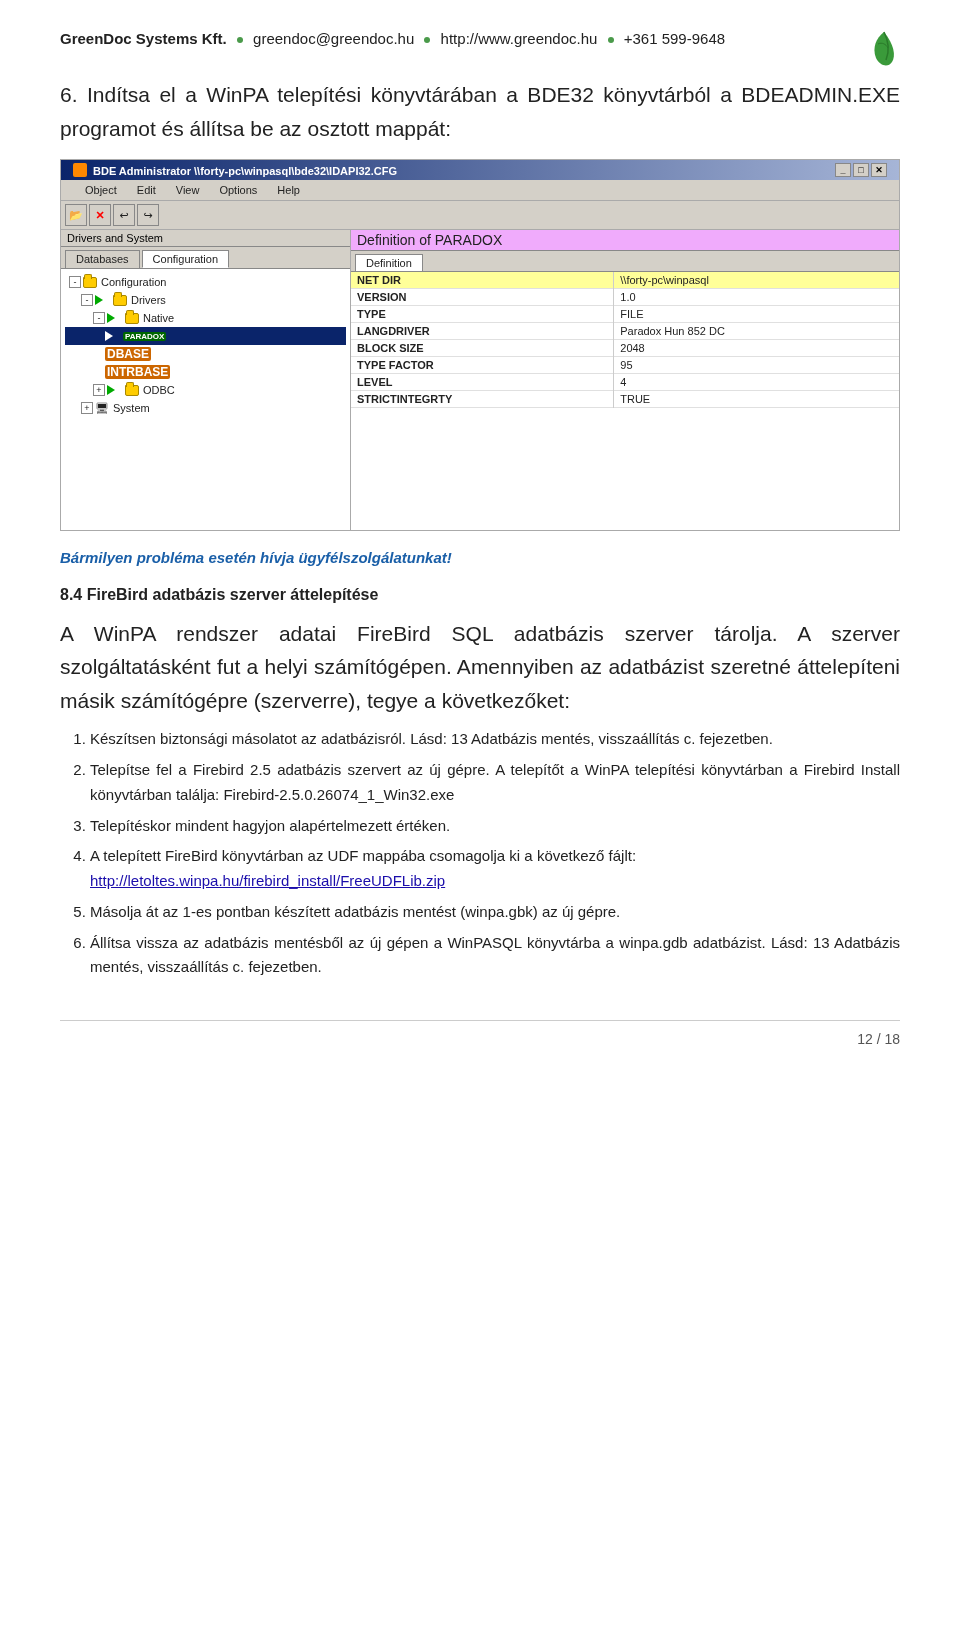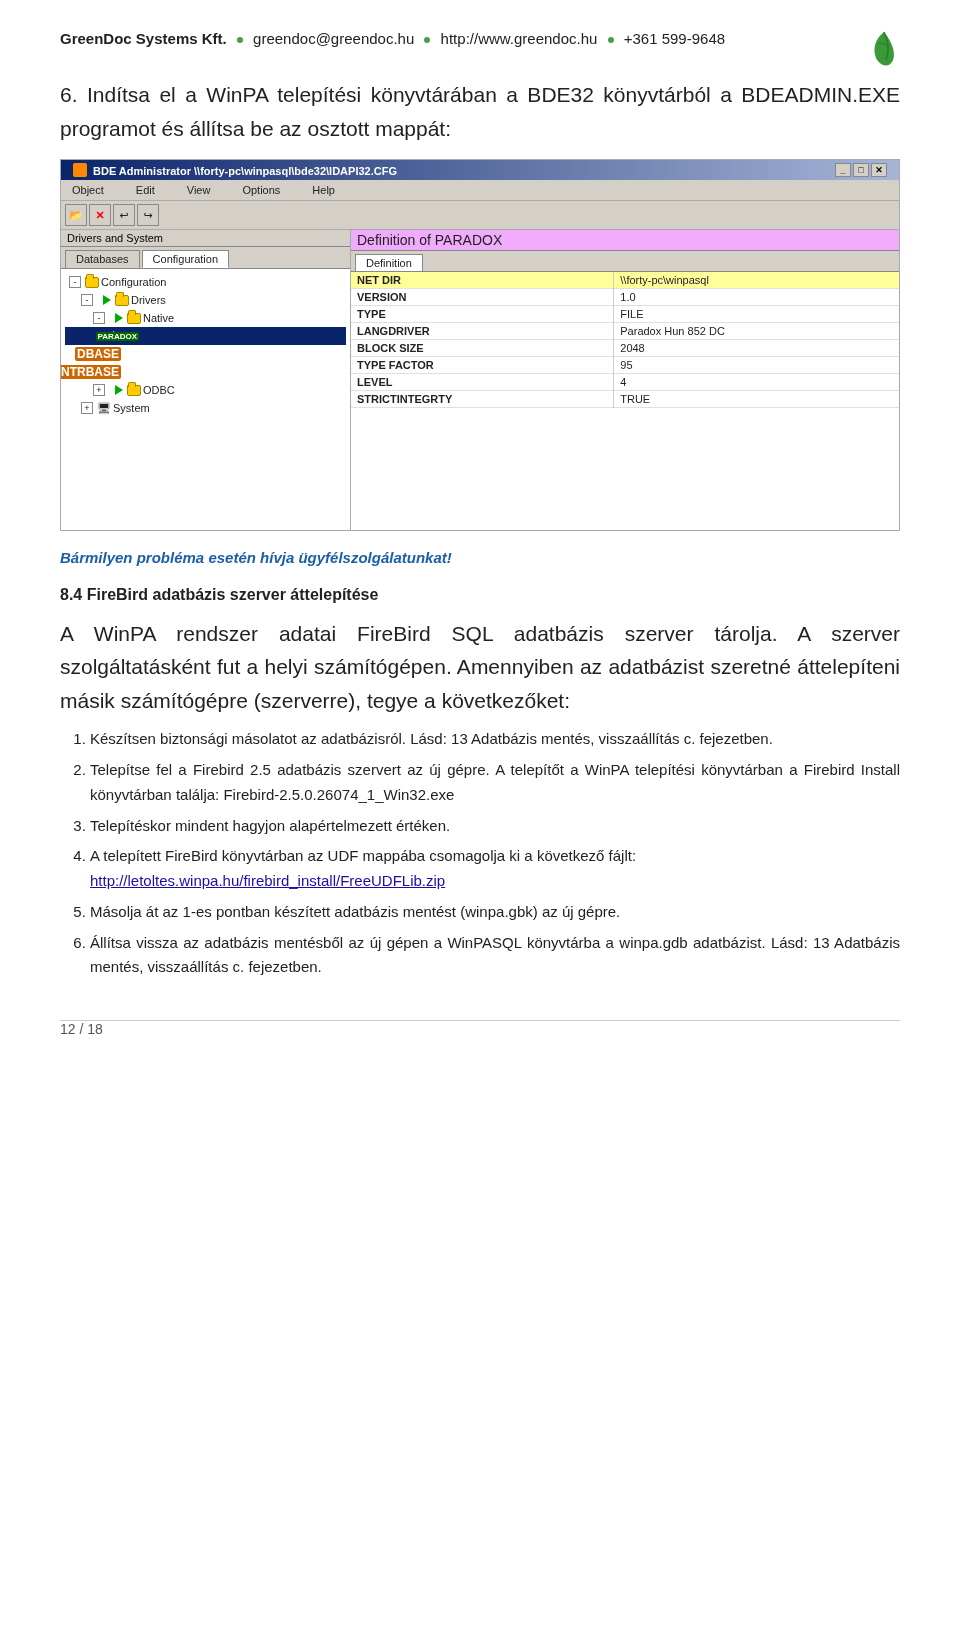--- a/index.html
+++ b/index.html
@@ -63,22 +63,22 @@
       font-size: 9px;
       display: flex;
       align-items: center;
       justify-content: center;
       cursor: pointer;
       color: #000;
     }
     .bde-menubar {
       background: #d4d0c8;
       display: flex;
-      gap: 16px;
-      padding: 2px 3px;
+      gap: 4px;
+      padding: 2px 16px;
       border-bottom: 1px solid #aaa;
     }
     .bde-menu-item {
       padding: 2px 8px;
       font-size: 11px;
       cursor: pointer;
     }
     .bde-toolbar {
       background: #d4d0c8;
       padding: 3px 4px;
@@ -146,21 +146,21 @@
       align-items: center;
       padding: 1px 0;
       font-size: 11px;
       cursor: pointer;
       white-space: nowrap;
     }
     .tree-icon {
       width: 16px; height: 16px;
       display: inline-flex;
       align-items: center;
-      justify-content: flex-end;
+      justify-content: flex-start;
       margin-right: 2px;
       flex-shrink: 0;
     }
     .expand-btn {
       width: 12px; height: 12px;
       border: 1px solid #888;
       background: #fff;
       display: inline-flex;
       align-items: center;
       justify-content: center;
@@ -293,25 +293,26 @@
       text-decoration: underline;
     }
     .callout-italic {
       font-style: italic;
       font-weight: bold;
       color: #1a5fa8;
       margin: 16px 0 14px 0;
       font-size: 15px;
     }
     .page-footer {
-      text-align: left;
+      text-align: right;
       font-size: 14px;
       color: #555;
       margin-top: 40px;
       border-top: 1px solid #ccc;
+      padding-top: 10px;
     }
     .header-top {
       display: flex;
       align-items: flex-start;
       justify-content: space-between;
       margin-bottom: 10px;
     }
     .header-logo {
       display: flex;
       flex-direction: column;

